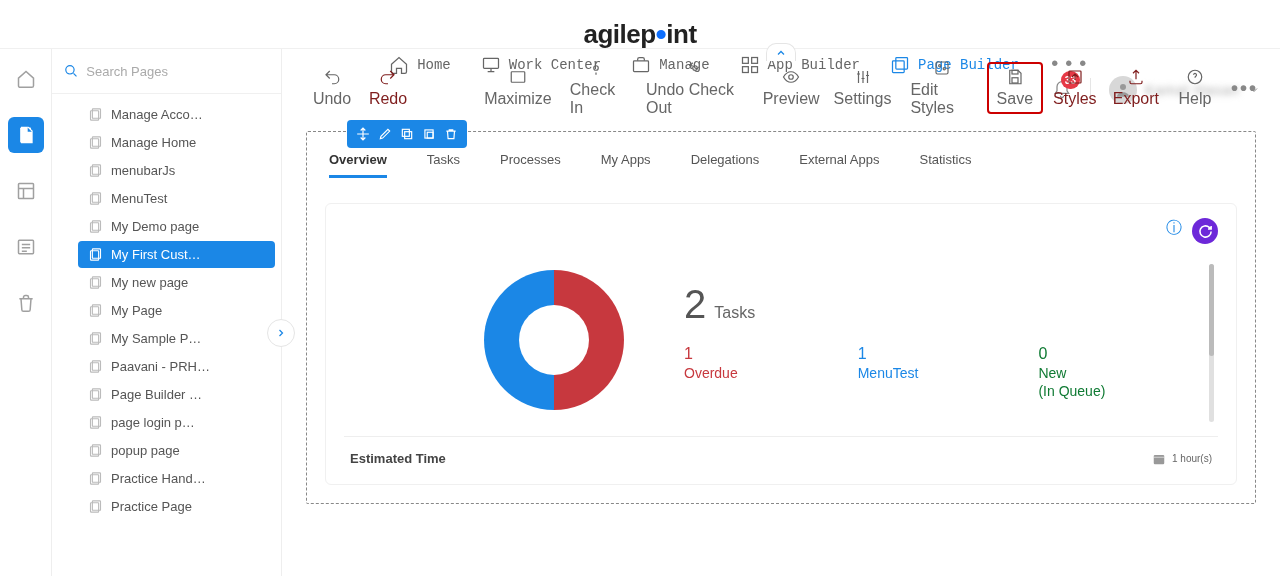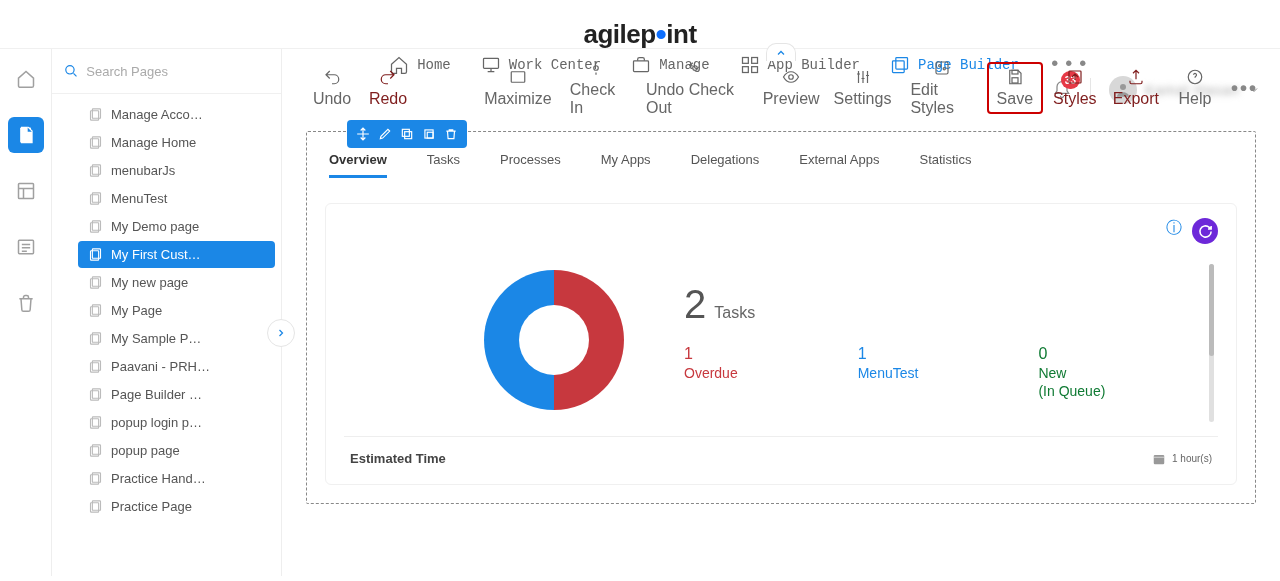--- a/index.html
+++ b/index.html
@@ -258,21 +258,21 @@
             <rect x="7" y="3" width="13" height="15" rx="1"></rect>
             <rect x="4" y="6" width="13" height="15" rx="1"></rect>
           </svg>
           <span>Page Builder …</span>
         </div>
         <div class="page-item">
           <svg width="15" height="15" viewBox="0 0 24 24" fill="none" stroke="#bbb" stroke-width="1.8">
             <rect x="7" y="3" width="13" height="15" rx="1"></rect>
             <rect x="4" y="6" width="13" height="15" rx="1"></rect>
           </svg>
-          <span>popup login p…</span>
+          <span>page login p…</span>
         </div>
         <div class="page-item">
           <svg width="15" height="15" viewBox="0 0 24 24" fill="none" stroke="#bbb" stroke-width="1.8">
             <rect x="7" y="3" width="13" height="15" rx="1"></rect>
             <rect x="4" y="6" width="13" height="15" rx="1"></rect>
           </svg>
           <span>popup page</span>
         </div>
         <div class="page-item">
           <svg width="15" height="15" viewBox="0 0 24 24" fill="none" stroke="#bbb" stroke-width="1.8">

